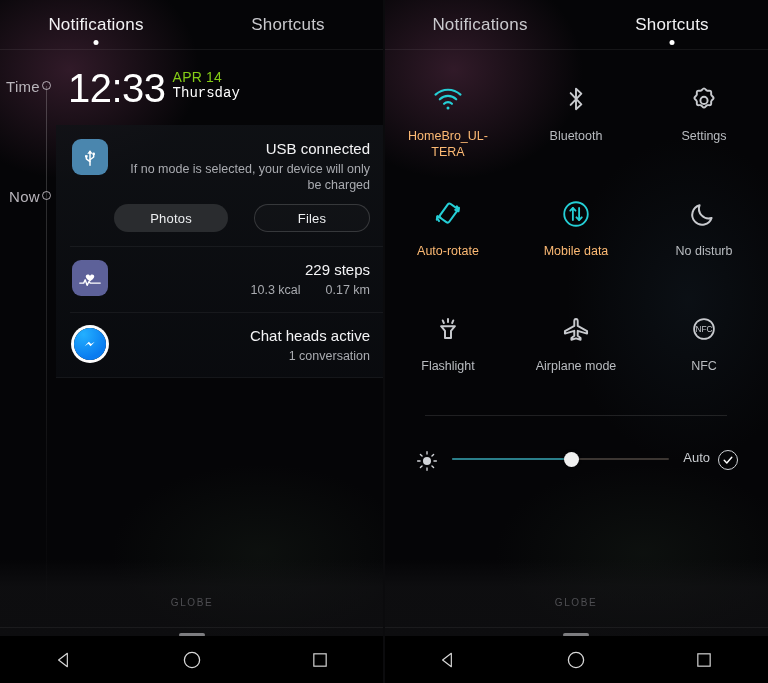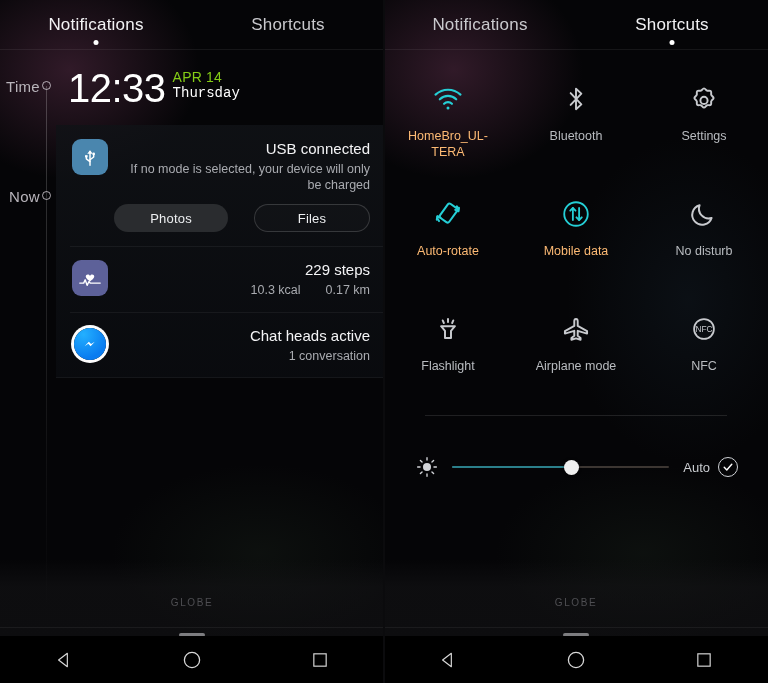--- a/index.html
+++ b/index.html
@@ -136,21 +136,21 @@
   }
   .tile.on .tlabel{ color:#fdba74; }
   .sep{
     position:absolute; left:41px; width:302px; top:415px; height:1px;
     background:rgba(255,255,255,.11); z-index:6;
   }
 
   
   .bright{
     position:absolute; left:0; top:450px; width:384px; height:34px; z-index:6;
-    display:flex; align-items:center; padding:0 30px;
+    display:flex; align-items:flex-start; padding:0 30px;
   }
   .bright .sun{ width:26px; display:flex; justify-content:center; }
   .slider{ position:relative; flex:1; height:18px; margin:0 14px 0 12px; }
   .strack{
     position:absolute; left:0; right:0; top:8px; height:2px;
     background:#3c3632; border-radius:2px;
   }
   .sfill{
     position:absolute; left:0; top:8px; height:2px; width:55%;
     background:#2b7f8a; border-radius:2px;

